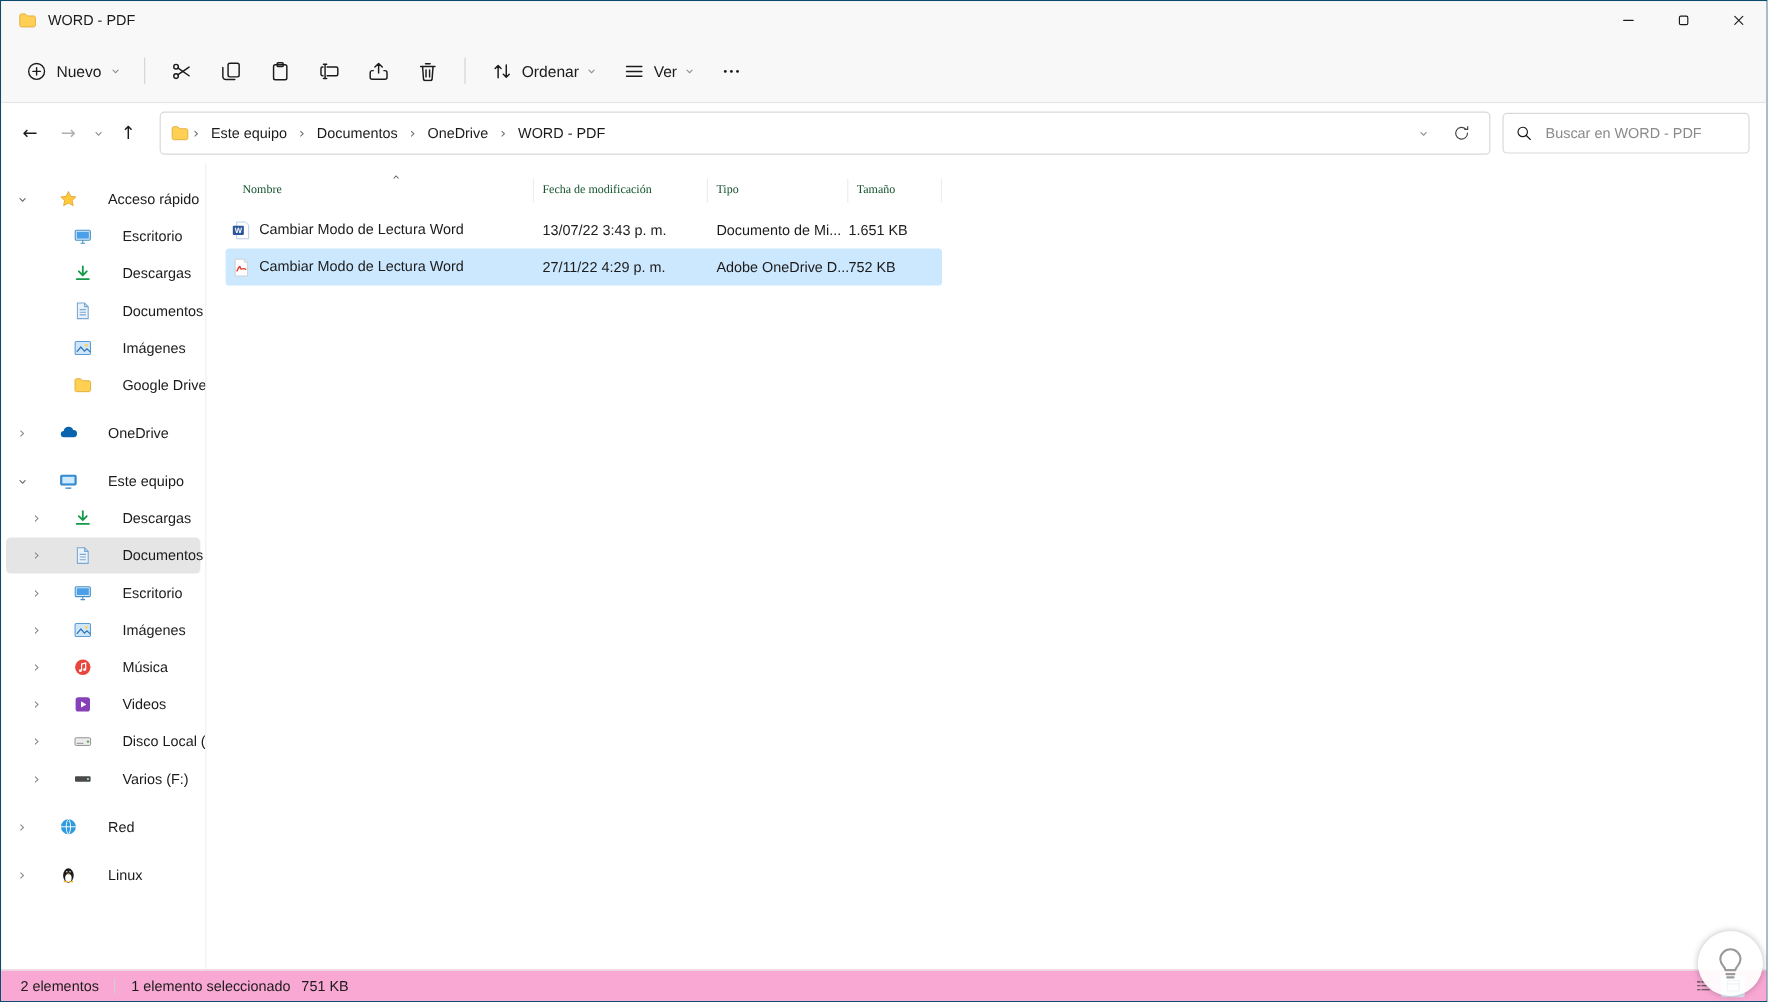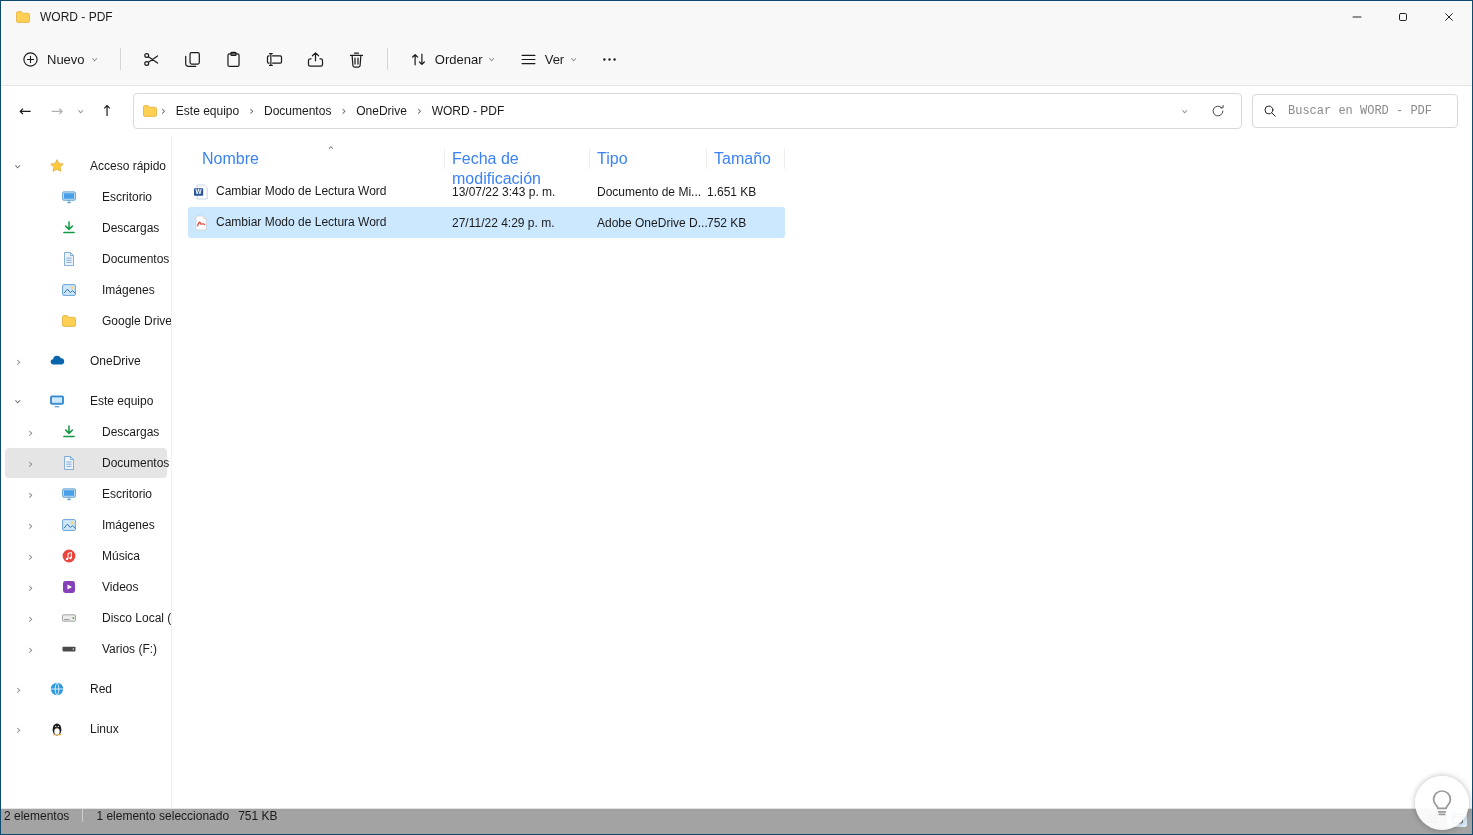--- a/index.html
+++ b/index.html
@@ -33,51 +33,51 @@
   .navarrow.disabled{color:#b0b0b0}
   .navarrow.small{width:18px}
   .addressbar{flex:1;height:34px;border:1px solid #d9d9d9;border-radius:4px;background:#fff;display:flex;align-items:center;
               padding:0 8px;margin:0 10px;gap:2px;min-width:0}
   .crumb{background:none;border:none;font-family:"Liberation Sans",sans-serif;font-size:12px;color:#1b1b1b;padding:4px 7px;border-radius:3px;white-space:nowrap}
   .bc-sep{color:#6a6a6a;font-size:12px;padding:0 1px;font-family:"DejaVu Sans",sans-serif}
   .ab-spacer{flex:1}
   .abtn{background:none;border:none;width:30px;height:28px;display:flex;align-items:center;justify-content:center;color:#444;border-radius:3px;padding:0}
   .searchbox{width:206px;height:34px;border:1px solid #d9d9d9;border-radius:4px;display:flex;align-items:center;
              padding:0 10px;gap:9px;background:#fff;margin-right:6px;flex:0 0 auto;box-sizing:border-box}
-  .searchbox input{border:none;outline:none;flex:1;min-width:0;font-family:Liberation Mono, monospace;font-size:12px;color:#1b1b1b;background:transparent}
+  .searchbox input{border:none;outline:none;flex:1;min-width:0;font-family:Liberation Sans, sans-serif;font-size:12px;color:#1b1b1b;background:transparent}
   .searchbox input::placeholder{color:#8a8a8a}
 
   
   .body-area{flex:1;display:flex;min-height:0;background:#fff}
   .sidebar{width:170px;flex:0 0 auto;padding-top:14px;border-right:1px solid #f0f0f0;overflow:hidden}
   .sitem{display:flex;align-items:center;height:30px;margin:1px 4px;padding:0 5px;border-radius:4px;gap:20px}
   .sitem.d1{padding-left:17px}
   .chevslot{width:17px;display:flex;justify-content:center;flex:0 0 auto}
   .sicon{width:19px;display:flex;justify-content:center;flex:0 0 auto}
   .slabel{margin-left:4px;white-space:nowrap}
   .sitem.sel{background:#e5e5e5}
   .pin{margin-left:auto;color:#5f5f5f;display:flex}
   .sgap{margin-top:10px}
 
   
   .content{flex:1;padding:9px 0 0 16px;position:relative;min-width:0}
   .fheader{display:grid;grid-template-columns:257px 145px 117px 78px;height:27px;align-items:center;color:#5d5d5d;position:relative;width:597px;margin-bottom:4px}
-  .hcell{background:none;border:none;font-family:Liberation Sans, sans-serif;font-size:16px;color:#3b82f6;text-align:left;
+  .hcell{background:none;border:none;font-family:Liberation Serif, serif;font-size:10px;color:#14532d;text-align:left;
          height:20px;line-height:20px;border-right:1px solid #ededed;padding:0 0 0 7px}
   .hcell.name{padding-left:14px}
   .sort-chev{position:absolute;left:140px;top:-4px;font-size:11px;color:#5d5d5d;transform:rotate(-90deg);font-family:"DejaVu Sans",sans-serif}
   .frow{display:grid;grid-template-columns:257px 145px 117px 78px;height:31px;align-items:center;width:597px;border-radius:3px}
   .frow.selected{background:#cce8ff}
   .fcell{white-space:nowrap;overflow:hidden}
   .fcell.name{display:flex;align-items:flex-start;gap:7px;padding-left:5px}
   .fcell.date,.fcell.type{padding-left:7px}
   .fcell.size{text-align:left;padding-right:4px}
 
   
-  .statusbar{height:25px;flex:0 0 auto;border-top:1px solid #e2e2e2;display:flex;padding:0 3px;gap:9px;background:#a3a3a3}
+  .statusbar{height:25px;flex:0 0 auto;border-top:1px solid #e2e2e2;display:flex;align-items:center;padding:0 16px;gap:9px;background:#f9a8d4}
   .sdiv{width:1px;height:13px;background:#cfcfcf;margin:0 4px}
   .view-toggles{margin-left:auto;display:flex;gap:5px;margin-right:2px}
   .vt{width:20px;height:18px;background:none;border:none;display:flex;align-items:center;justify-content:center;color:#444;padding:0;border-radius:2px}
   .vt.active{background:#dcebf8}
 
   .lightbulb{position:absolute;right:4px;bottom:5px;width:54px;height:54px;border-radius:50%;background:rgba(255,255,255,.93);
              box-shadow:0 0 6px rgba(0,0,0,.28);display:flex;align-items:center;justify-content:center;z-index:10}
 </style>
 </head>
 <body>

